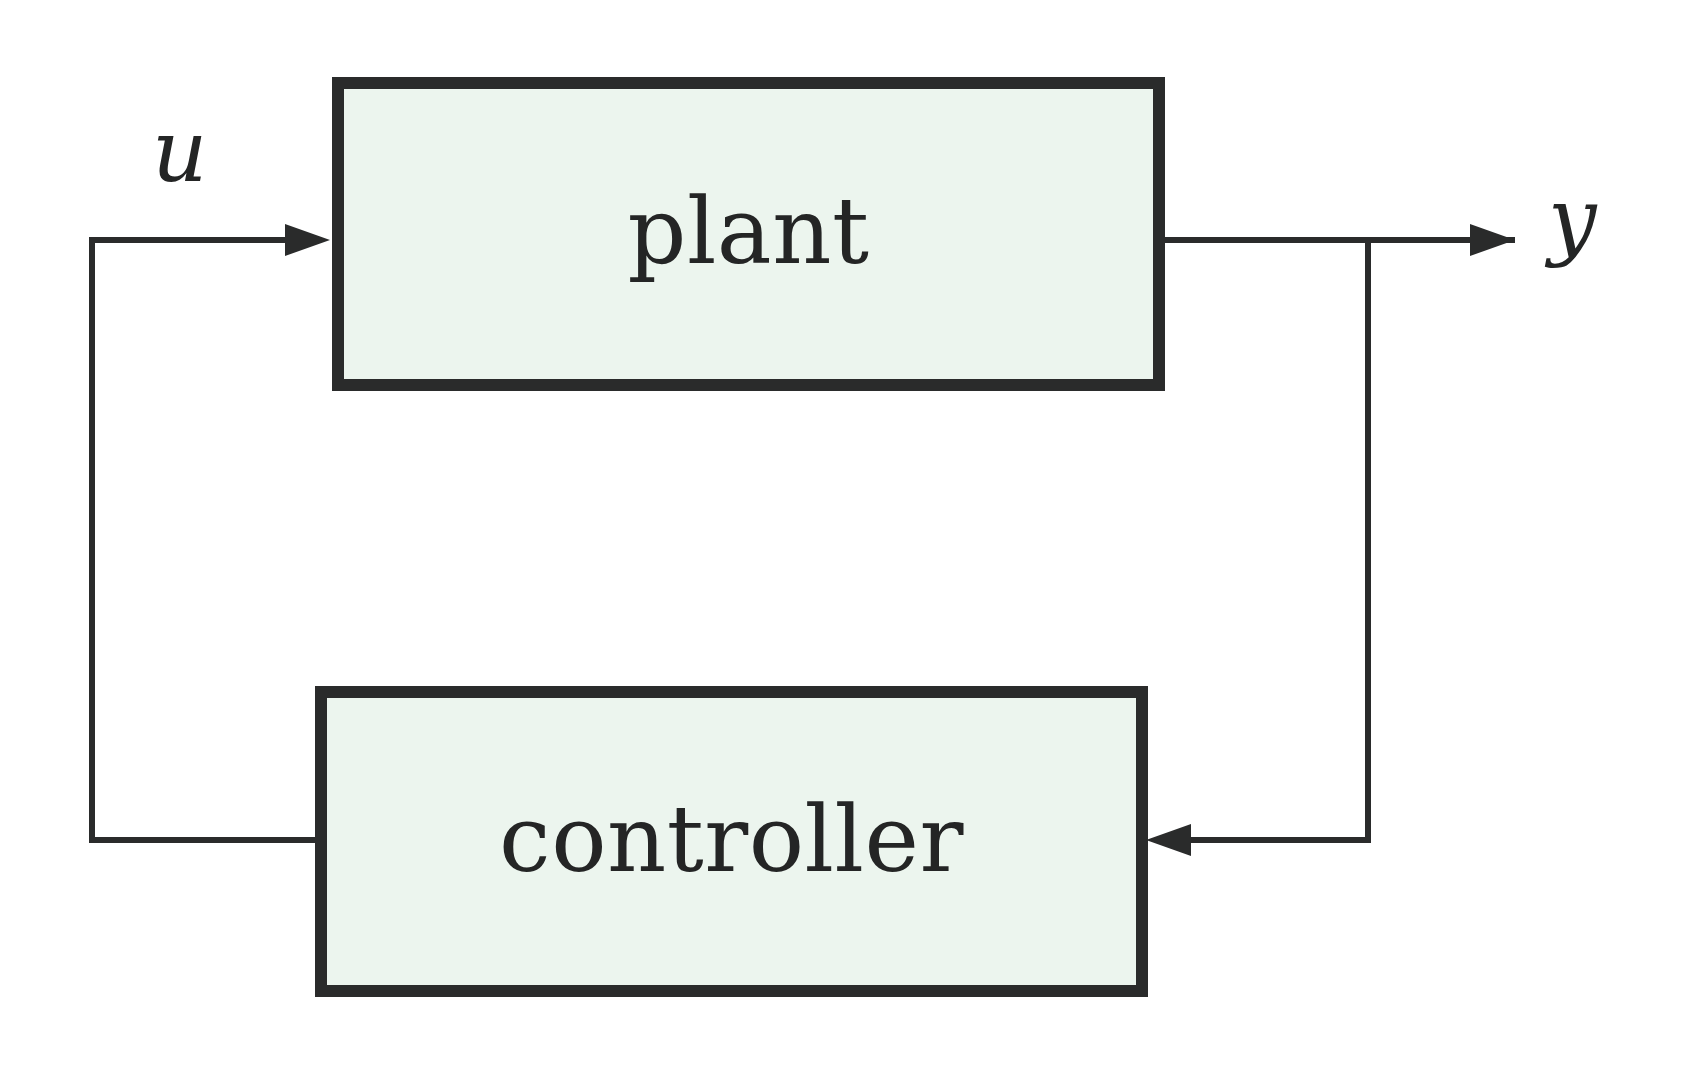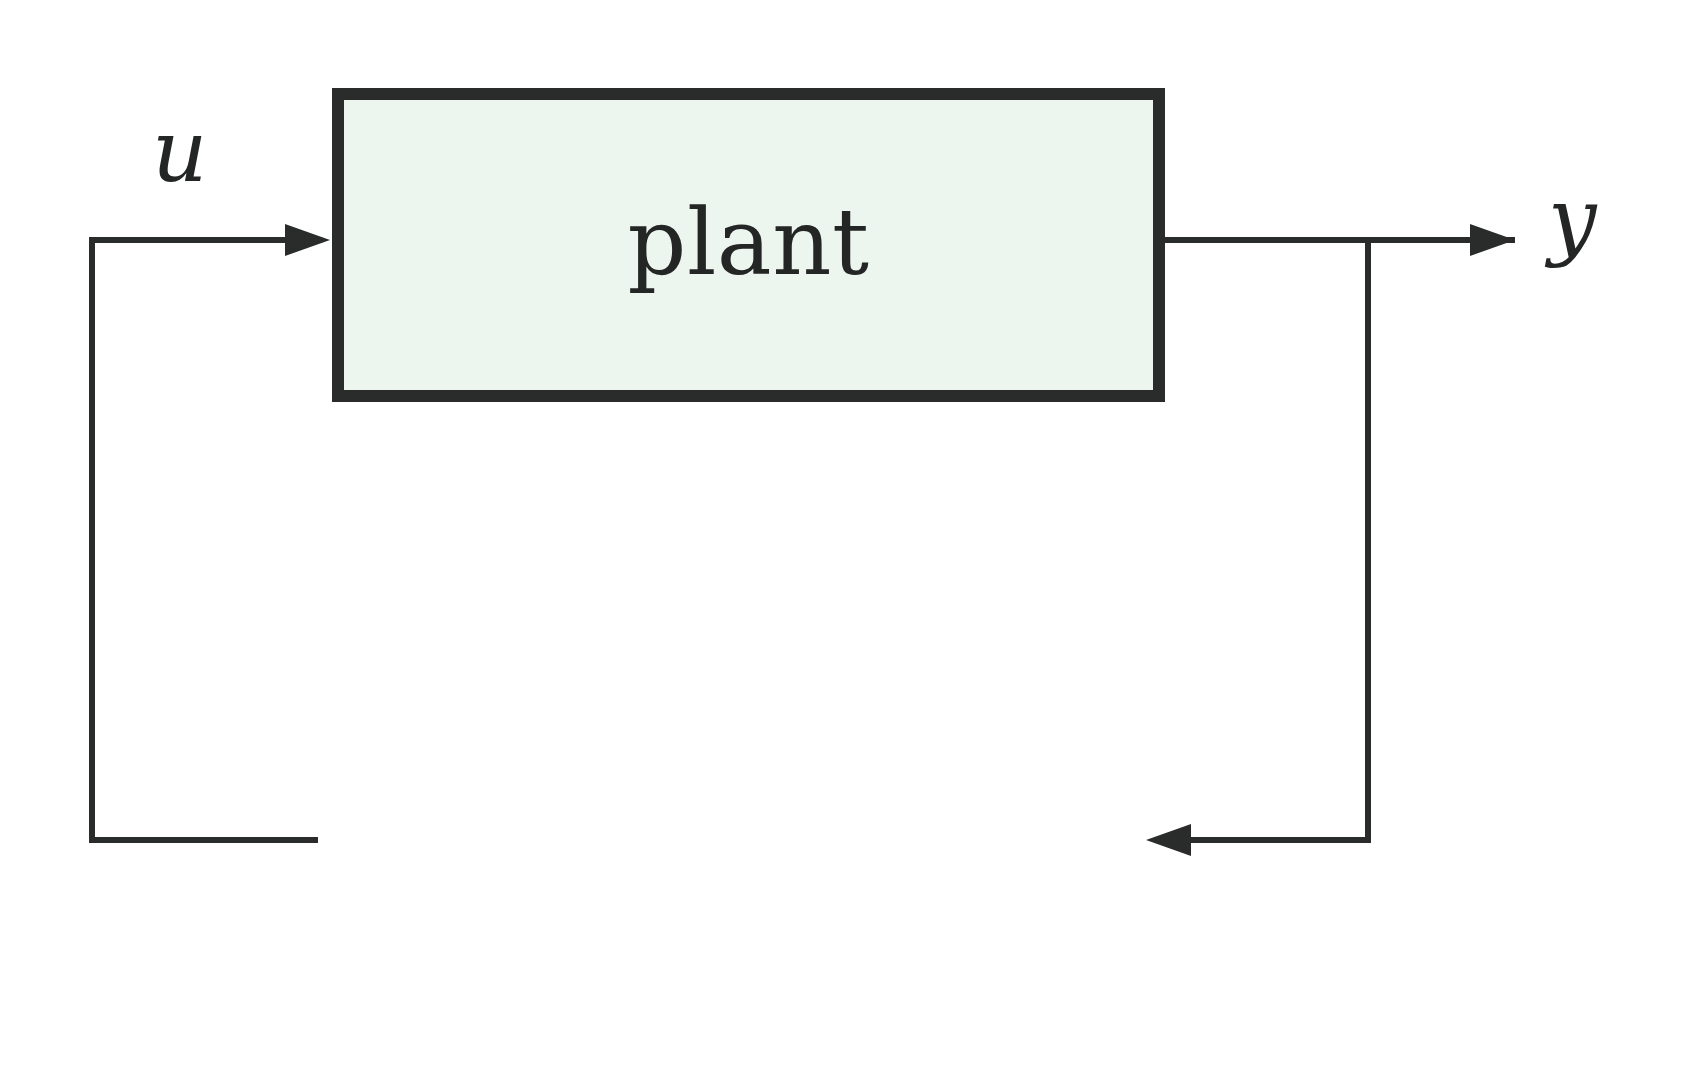--- a/index.html
+++ b/index.html
@@ -31,21 +31,21 @@
     font-family: "DejaVu Serif", "Liberation Serif", serif;
     font-size: 92px;
     line-height: 1;
     color: #242525;
     font-weight: 400;
     letter-spacing: 0.5px;
     white-space: nowrap;
     transform: translateY(-2px);
   }
 
-  #plant-block  { left: 332px; top: 88px;  width: 833px; height: 314px; }
+  #plant-block  { left: 332px; top: 77px;  width: 833px; height: 314px; }
   #controller-block { left: 315px; top: 686px; width: 833px; height: 311px; }
 
   
   .wire {
     position: absolute;
     background: #2a2b2b;
   }
   .wire-h { height: 6px; }
   .wire-v { width: 6px; }
 
@@ -98,20 +98,23 @@
 </style>
 </head>
 <body>
 
 <div id="canvas">
 
   <div class="block" id="plant-block">
     <span class="block-label">plant</span>
   </div>
 
+  <div class="block" id="controller-block">
+    <span class="block-label">controller</span>
+  </div>
 
   <div class="wire wire-h" id="wire-u-in"></div>
   <div class="wire wire-v" id="wire-left-rail"></div>
   <div class="wire wire-h" id="wire-controller-out"></div>
   <div class="wire wire-h" id="wire-plant-out"></div>
   <div class="wire wire-v" id="wire-feedback-right"></div>
   <div class="wire wire-h" id="wire-feedback-bottom"></div>
 
   <div class="arrow arrow-right" id="arrow-u-into-plant"></div>
   <div class="arrow arrow-right" id="arrow-plant-out-y"></div>

